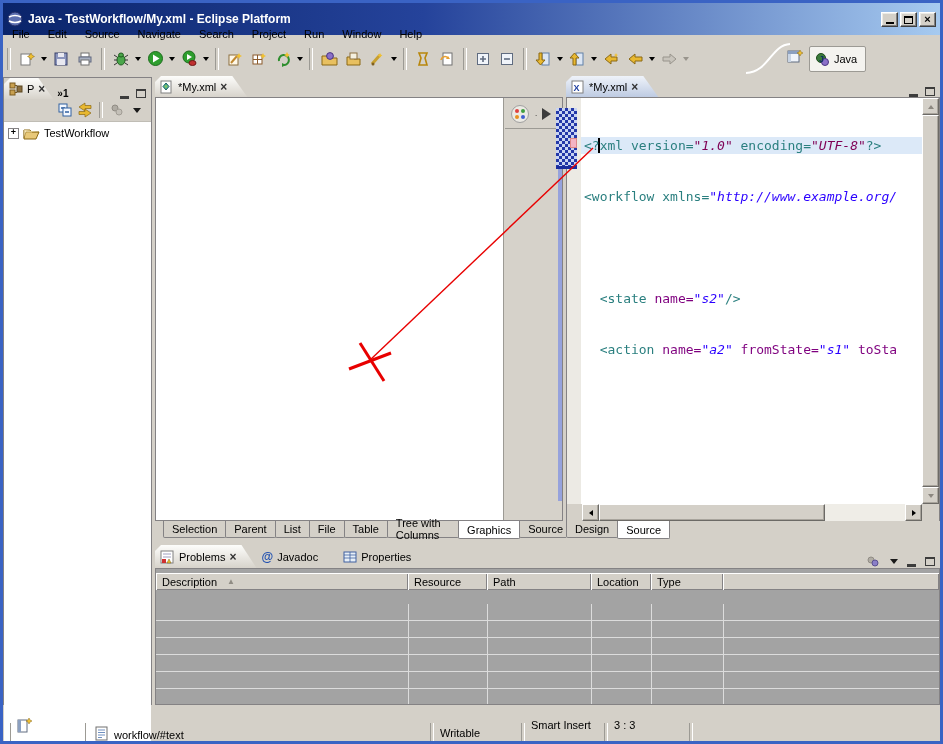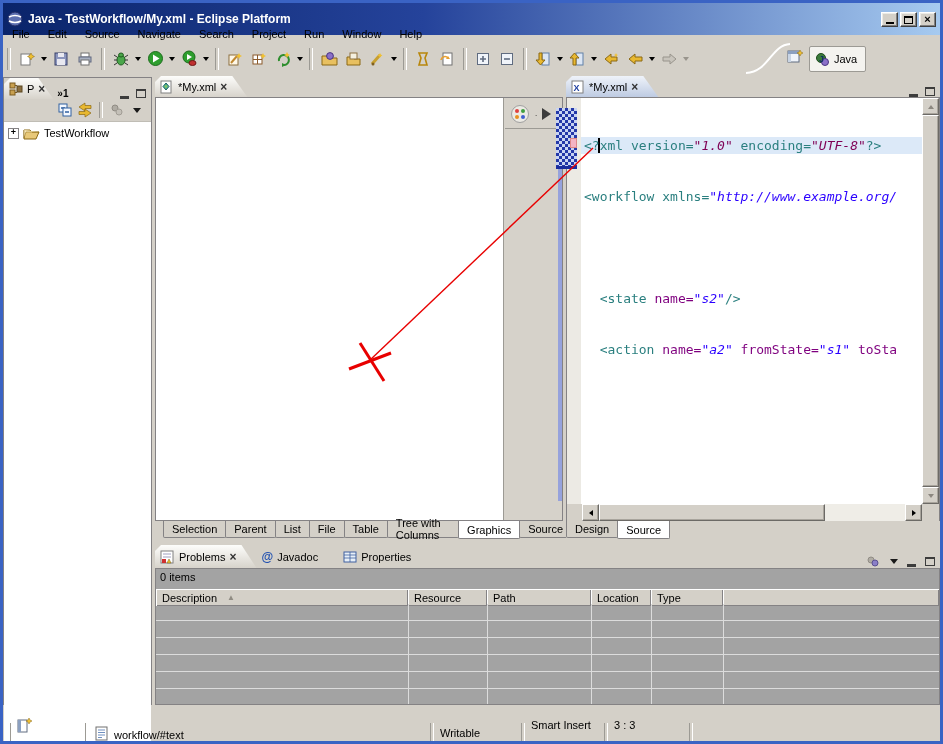--- a/index.html
+++ b/index.html
@@ -547,21 +547,21 @@
           <circle cx="6" cy="6" r="3" fill="#B0ACA4" stroke="#908C84"></circle>
           <circle cx="10" cy="9" r="3" fill="#8A7FC8" stroke="#5A5090"></circle>
         </svg>
       <span class="menu-tri"></span>
       <span class="btn-min"></span>
       <span class="btn-max"></span>
     </span>
   </div>
   <div class="view" style="position:absolute;left:0;top:23px;width:785px;height:137px;background:#a3a3a3">
     <div style="padding:2px 0 0 4px;height:16px">0 items</div>
-    <div class="abs" style="left:0;top:20px;width:783px;height:17px;display:flex">
+    <div class="abs" style="left:0;top:4px;width:783px;height:17px;display:flex">
       <div class="hdr-cell" style="width:252px">
         <span>Description</span>
         <span style="margin-left:10px;font-size:8px;color:#908C84">▲</span>
       </div>
       <div class="hdr-cell" style="width:79px">
           <span>Resource</span>
         </div>
       <div class="hdr-cell" style="width:104px">
           <span>Path</span>
         </div>

